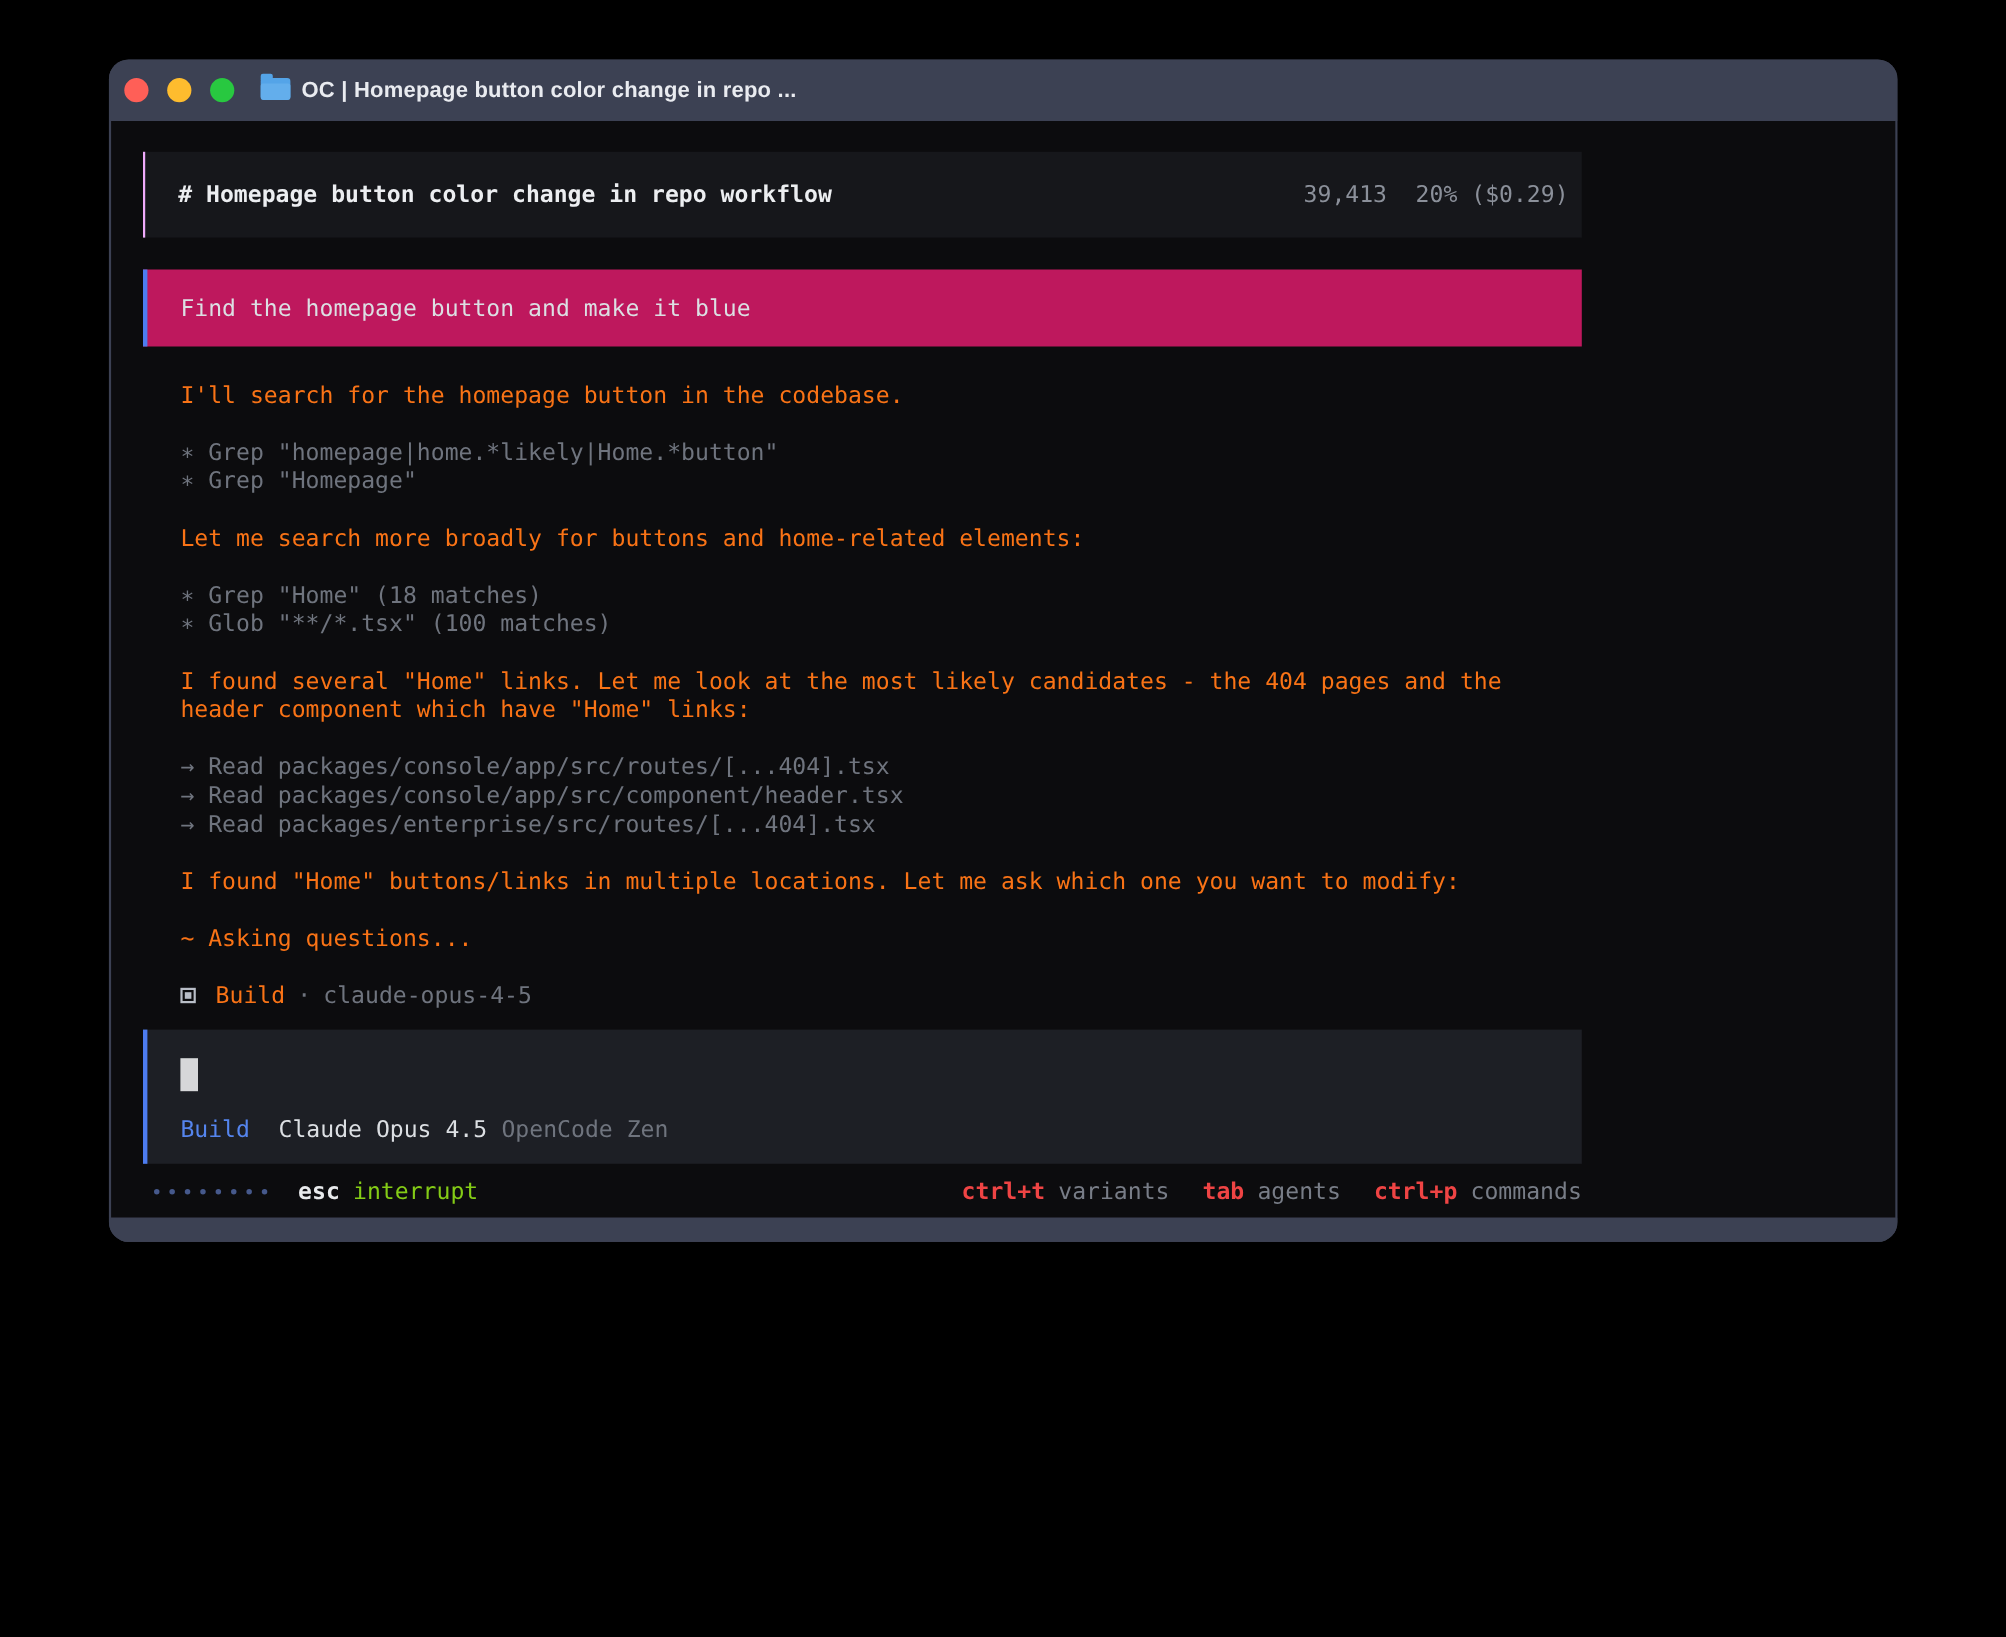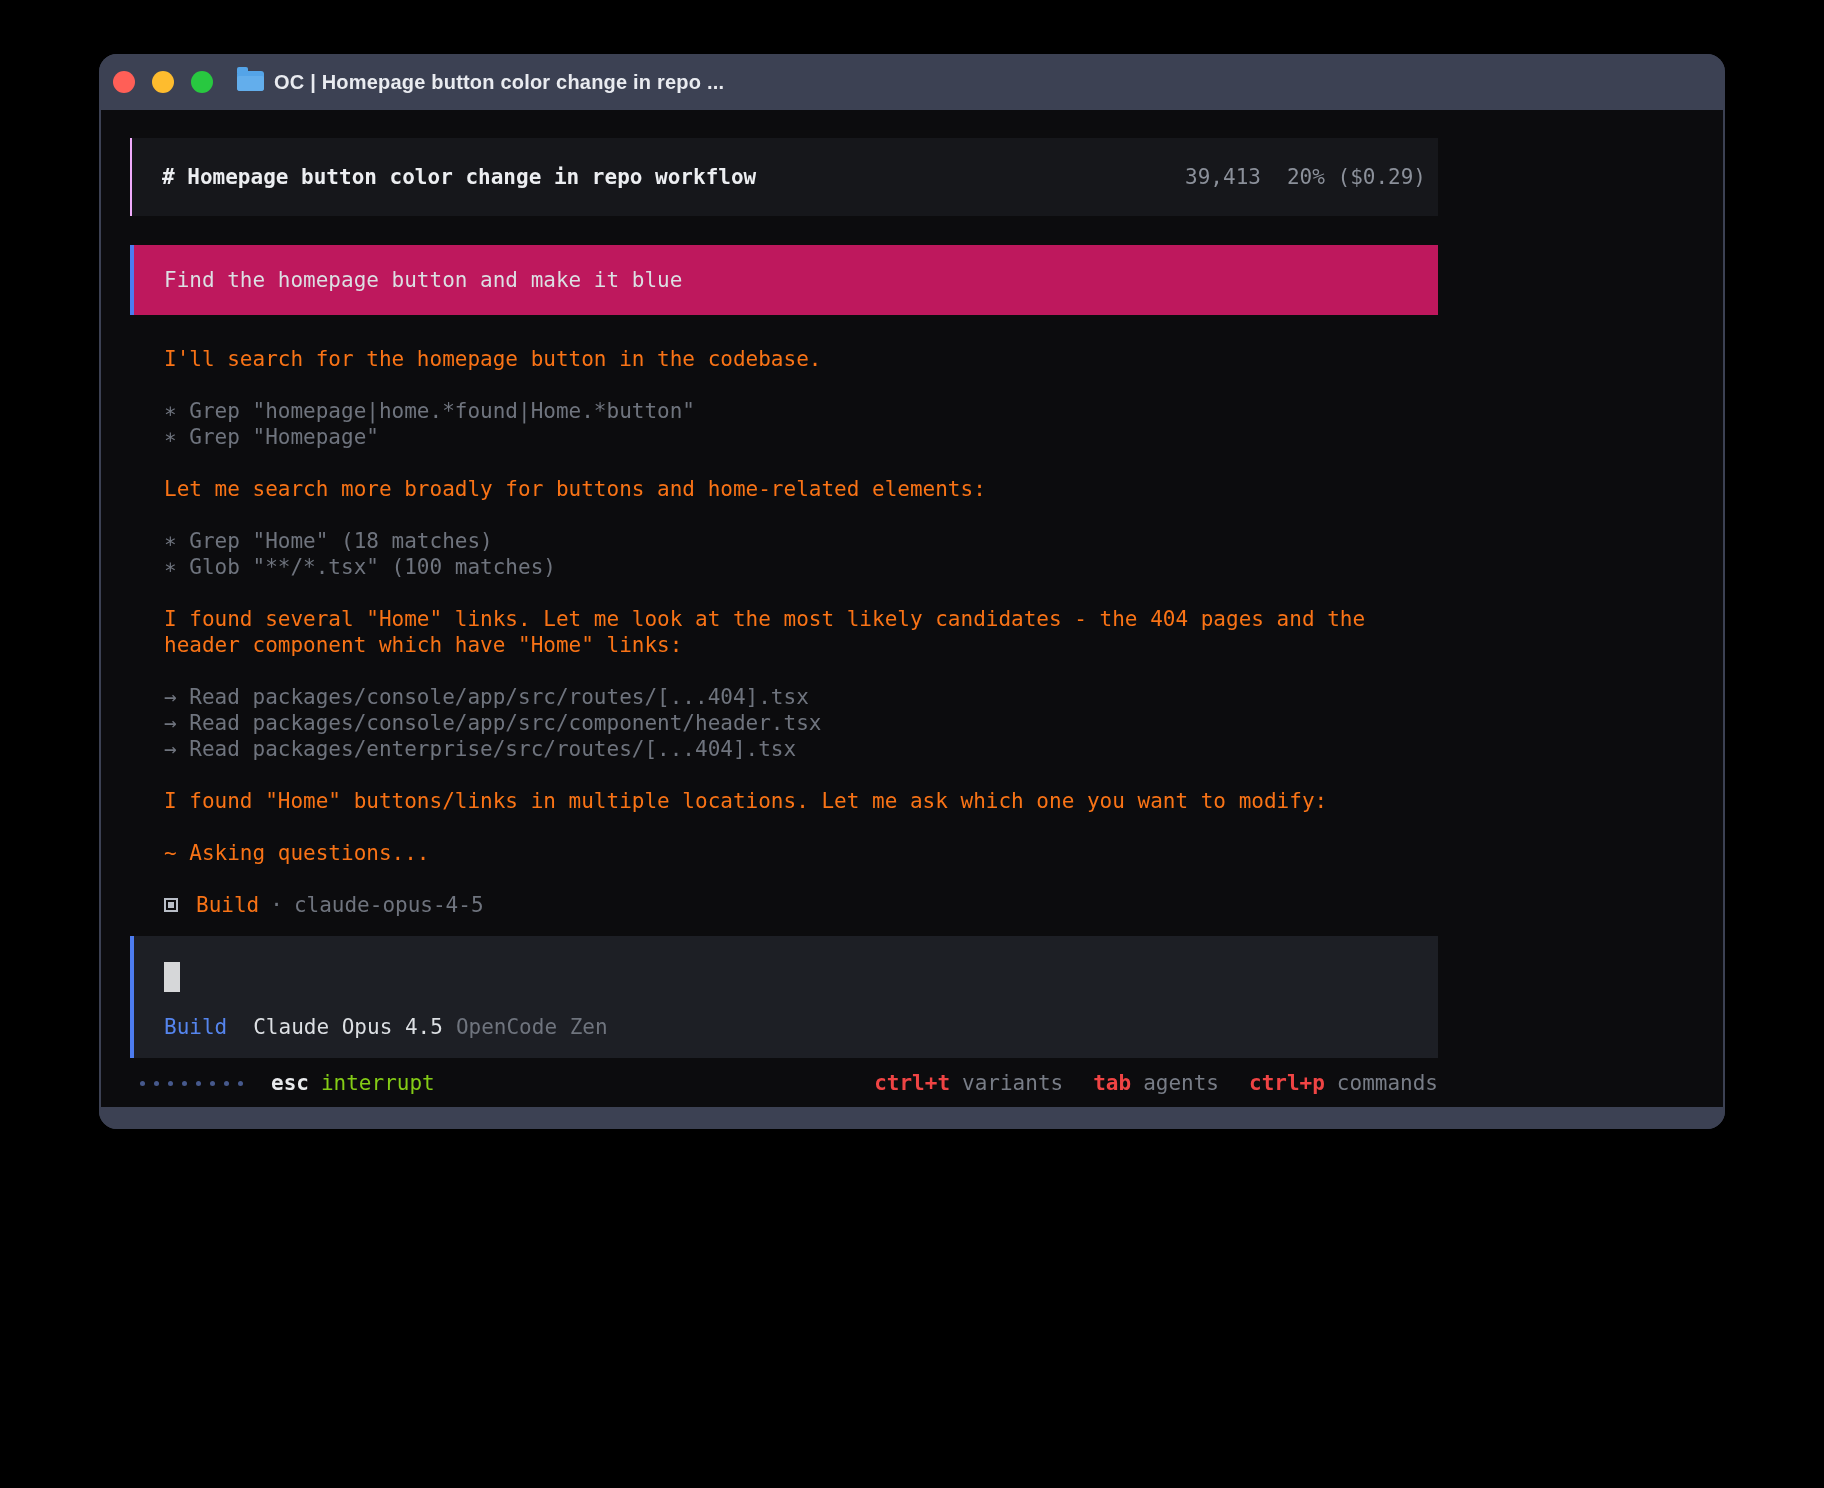--- a/index.html
+++ b/index.html
@@ -98,21 +98,21 @@
         </span>
       </div>
 
       <div class="user-msg">
         <span>Find the homepage button and make it blue</span>
       </div>
 
       <div class="transcript">
         <p class="white">I'll search for the homepage button in the codebase.</p>
         <p class="gap"></p>
-        <p class="gray">∗ Grep "homepage|home.*found|Home.*button"</p>
+        <p class="gray">∗ Grep "homepage|home.*likely|Home.*button"</p>
         <p class="gray">∗ Grep "Homepage"</p>
         <p class="gap"></p>
         <p class="white">Let me search more broadly for buttons and home-related elements:</p>
         <p class="gap"></p>
         <p class="gray">∗ Grep "Home" (18 matches)</p>
         <p class="gray">∗ Glob "**/*.tsx" (100 matches)</p>
         <p class="gap"></p>
         <p class="white">I found several "Home" links. Let me look at the most likely candidates - the 404 pages and the header component which have "Home" links:</p>
         <p class="gap"></p>
         <p class="gray">→ Read packages/console/app/src/routes/[...404].tsx</p>

